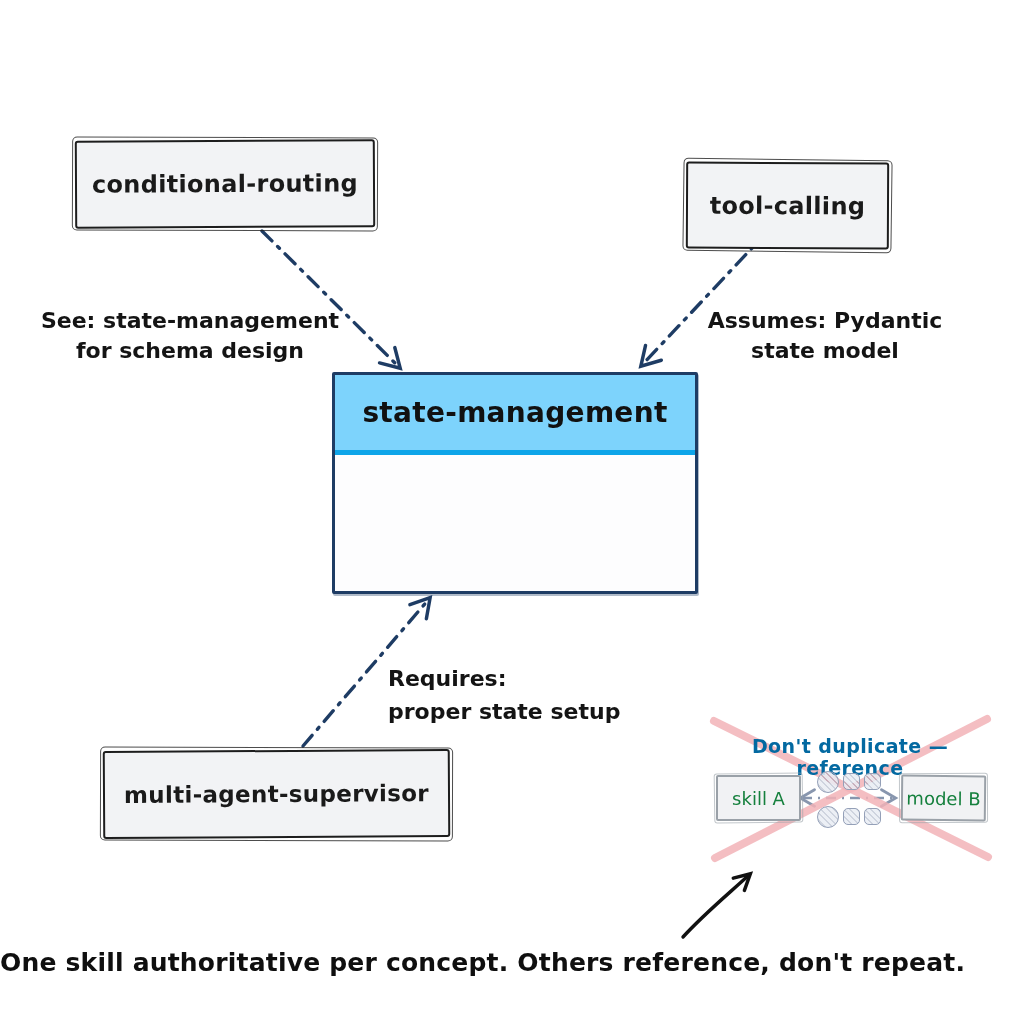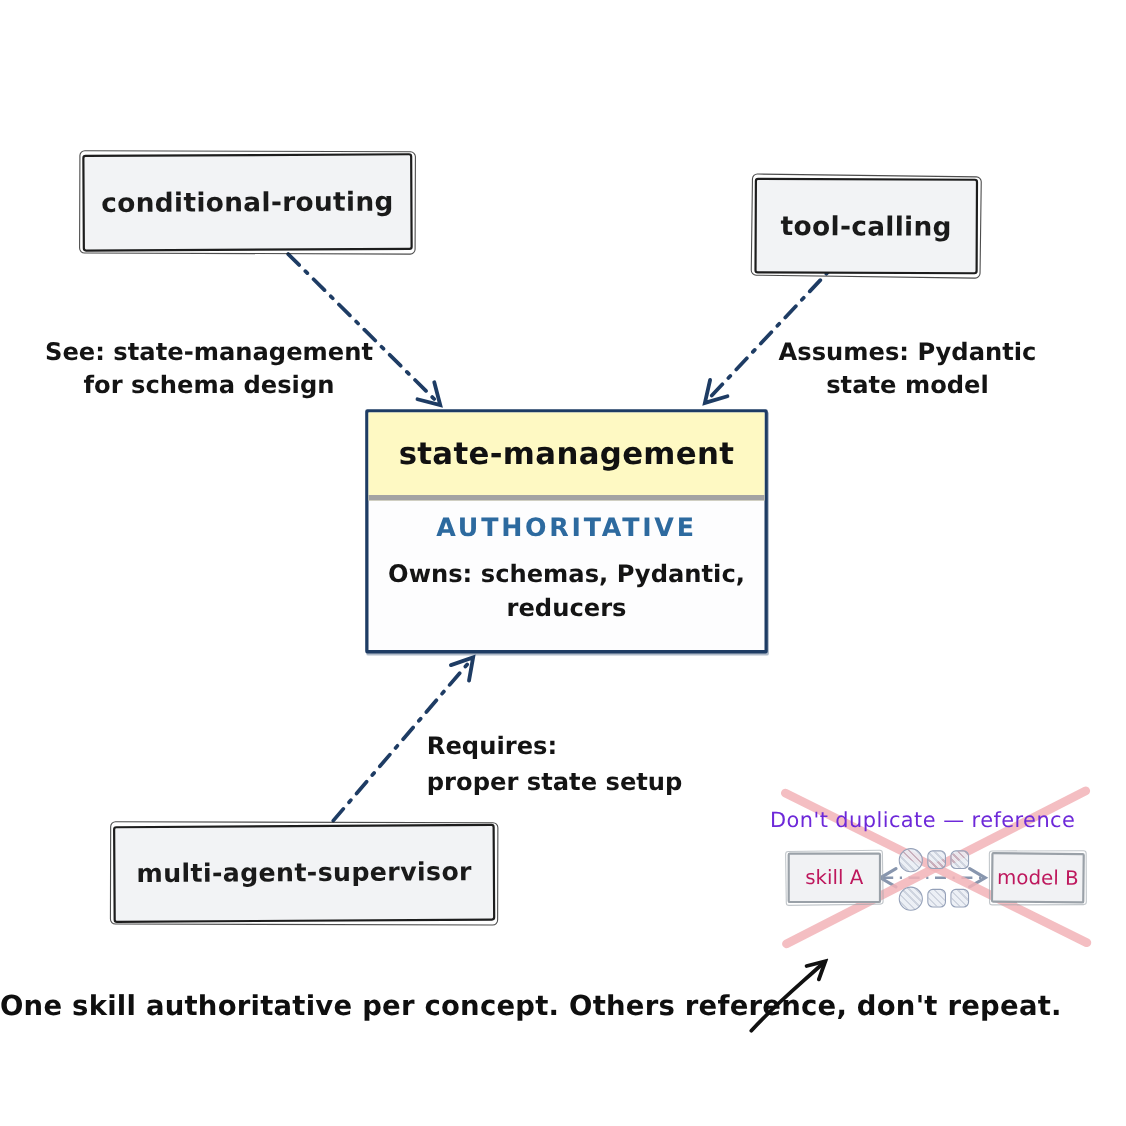--- a/index.html
+++ b/index.html
@@ -24,57 +24,57 @@
   .node-label{font-size:24px;font-weight:600;letter-spacing:.3px;}
 
   
   .center-box{
     position:absolute;left:332px;top:372px;width:366px;height:222px;
     box-sizing:border-box;border:3.5px solid #1e3c64;border-radius:2px;
     background:#fdfdfe;box-shadow:1px 2px 0 0 rgba(30,60,100,.35);
   }
   .center-header{
     box-sizing:border-box;height:80px;display:flex;align-items:center;justify-content:center;
-    background:#fef9c3;border-bottom:5px solid #a3a3a3;
+    background:#7dd3fc;border-bottom:5px solid #0ea5e9;
   }
   .center-title{font-size:28px;font-weight:700;letter-spacing:.3px;color:#111;}
   .center-body{display:flex;flex-direction:column;align-items:center;padding-top:12px;}
   .badge{
     font-size:23px;font-weight:700;letter-spacing:2.5px;color:#2d6a9f;
   }
   .owns{
     margin-top:14px;font-size:22px;font-weight:600;text-align:center;line-height:31px;color:#141414;
   }
 
   .annotation{
     position:absolute;font-size:22px;font-weight:600;line-height:30px;color:#141414;margin-top:18px;
   }
 
   
   .inset-caption{
-    position:absolute;left:700px;top:735px;width:300px;text-align:left;
-    font-size:19px;color:#6d28d9;font-weight:400;letter-spacing:.4px;
+    position:absolute;left:700px;top:735px;width:300px;text-align:center;
+    font-size:19px;color:#0369a1;font-weight:700;letter-spacing:.4px;
   }
   .inset-skill{
     position:absolute;top:775px;width:85px;height:46px;box-sizing:border-box;
     display:flex;align-items:center;justify-content:center;
     background:#f1f2f4;border:2px solid #9aa1a8;border-radius:2px;
-    font-size:18px;color:#be185d;font-weight:500;
+    font-size:18px;color:#15803d;font-weight:500;
   }
   .inset-skill::after{
     content:"";position:absolute;inset:-4px;border:1px solid rgba(154,161,168,.6);
     border-radius:3px;transform:rotate(-.8deg);pointer-events:none;
   }
   .shape{position:absolute;box-sizing:border-box;border:1.8px solid #94a0b8;
     background:repeating-linear-gradient(45deg,rgba(148,160,184,.45) 0 1.6px,rgba(233,237,244,.85) 1.6px 4.6px);}
   .shape.circle{border-radius:50%;width:22px;height:22px;}
   .shape.square{border-radius:5px;width:17px;height:17px;}
 
   .footer-note{
-    position:absolute;left:0;top:900px;width:888px;text-align:right;
+    position:absolute;left:0;top:948px;width:888px;text-align:right;
     font-size:25px;font-weight:600;letter-spacing:.2px;color:#0f0f0f;white-space:nowrap;
   }
   svg.overlay{position:absolute;left:0;top:0;pointer-events:none;}
 </style>
 </head>
 <body>
 
 <svg class="overlay" width="1024" height="1024" viewBox="0 0 1024 1024">
   <defs>
     <marker id="navyHead" viewBox="0 0 12 12" refX="9.2" refY="6" markerWidth="11" markerHeight="11" orient="auto-start-reverse" markerUnits="userSpaceOnUse">
@@ -108,25 +108,20 @@
 </div>
 
 <div class="sketch-box" style="left:686px;top:137px;width:203px;height:87px;transform:rotate(.25deg);margin-top:25px;">
   <span class="node-label">tool-calling</span>
 </div>
 
 <div class="center-box">
   <div class="center-header">
     <span class="center-title">state-management</span>
   </div>
-  <div class="center-body">
-    <span class="badge">AUTHORITATIVE</span>
-    <span class="owns prelines">Owns: schemas, Pydantic,
-reducers</span>
-  </div>
 </div>
 
 <div class="sketch-box" style="left:103px;top:750px;width:347px;height:88px;transform:rotate(-.35deg);">
   <span class="node-label" style="font-size:23px;">multi-agent-supervisor</span>
 </div>
 
 <div class="annotation prelines" style="left:40px;top:288px;width:300px;text-align:center;">See: state-management
 for schema design</div>
 
 <div class="annotation prelines" style="left:705px;top:288px;width:240px;text-align:center;">Assumes: Pydantic

